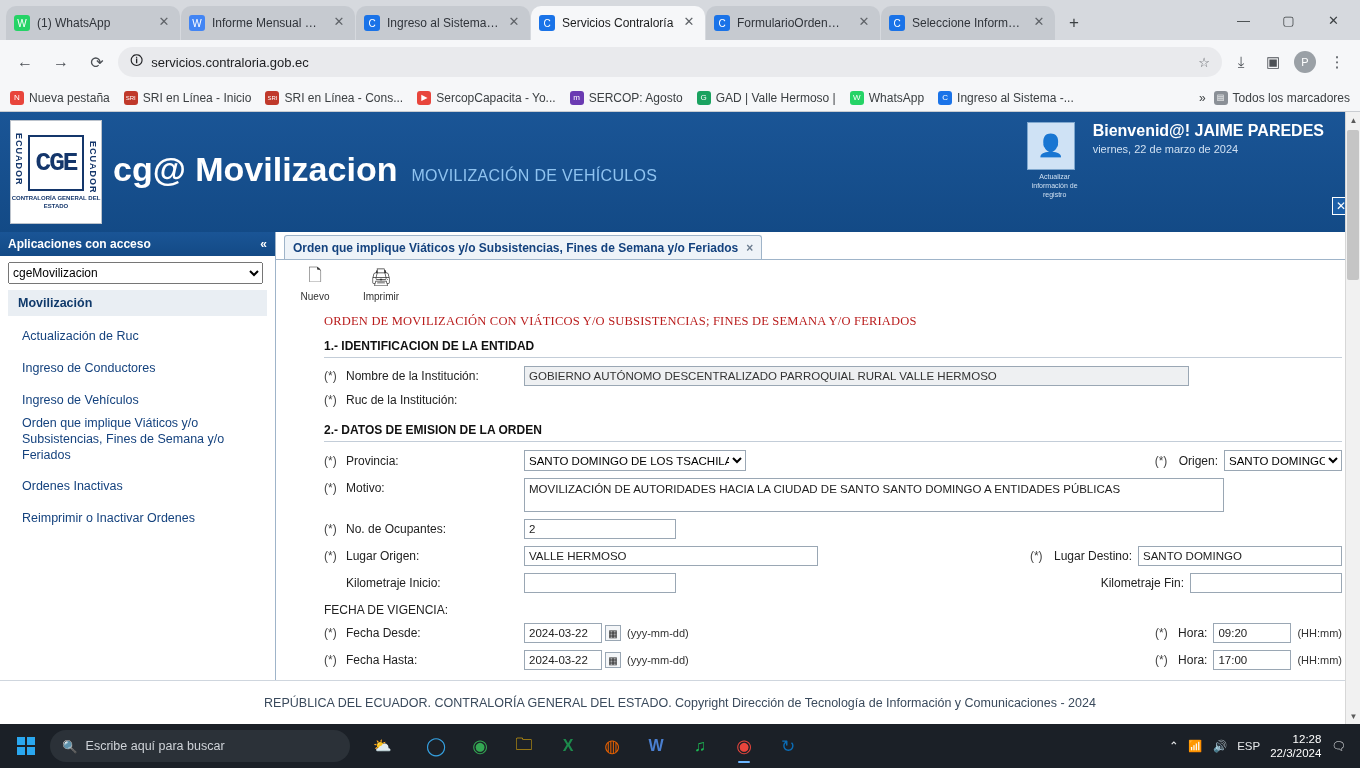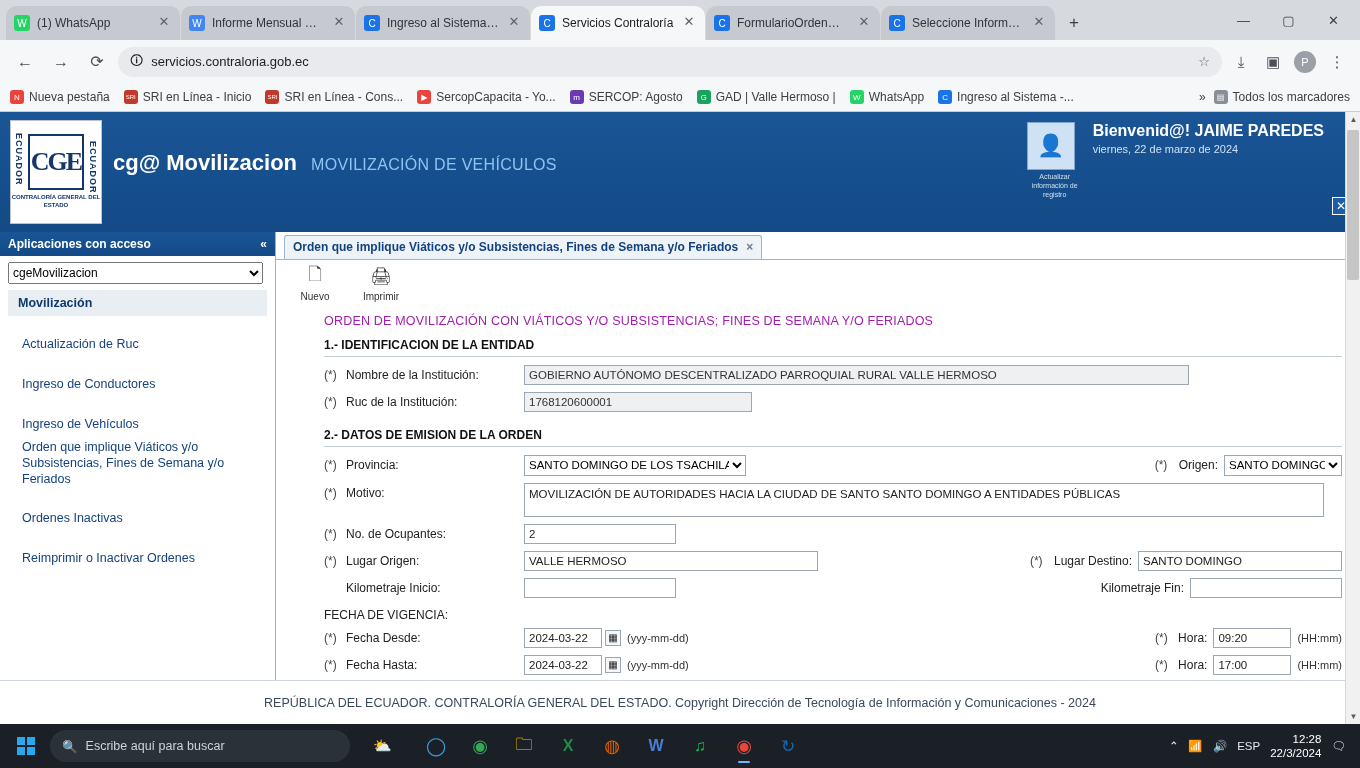--- a/index.html
+++ b/index.html
@@ -53,64 +53,64 @@
   .viewport { flex:1 1 auto; background:#fff; position:relative; overflow:hidden; }
 
   
   .site-header { height:120px; background:#1b4f8f; position:relative;
       background:linear-gradient(#1a5596,#134a86); }
   .logo-box {
     position:absolute; left:10px; top:8px; width:92px; height:104px; background:#fff;
     border:1px solid #bcc3cc; display:flex; flex-direction:column; align-items:center; justify-content:center;
   }
   .logo-shield { width:56px; height:56px; border:2px solid #14366b; display:flex; align-items:center; justify-content:center;
-      font-family:Liberation Serif, serif; font-size:26px; color:#14366b; font-weight:bold; letter-spacing:-2px; }
+      font-family:Liberation Mono, monospace; font-size:26px; color:#14366b; font-weight:bold; letter-spacing:-2px; }
   .logo-cap { font-size:6px; color:#14366b; text-align:center; line-height:8px; margin-top:3px; font-weight:bold; }
   .logo-side { position:absolute; writing-mode:vertical-rl; font-size:9px; color:#14366b; font-weight:bold; letter-spacing:1px; }
   .logo-side.left { left:3px; top:12px; }
   .logo-side.right { right:3px; top:20px; }
   .brand { position:absolute; left:113px; top:38px; display:flex; align-items:baseline; gap:14px; }
-  .brand-main { color:#fff; font-size:22px; font-weight:bold; }
+  .brand-main { color:#fff; font-size:34px; font-weight:bold; }
   .brand-sub { color:#8fc3f0; font-size:16px; letter-spacing:.3px; }
   .user-block { position:absolute; right:36px; top:10px; display:flex; gap:10px; }
   .user-photo { width:48px; height:48px; background:#cfe2f5; border:1px solid #7fa8cf; display:flex; align-items:center; justify-content:center; font-size:22px; }
   .user-photo-wrap { text-align:center; }
   .user-photo-cap { color:#cfe0f2; font-size:7px; line-height:9px; margin-top:2px; width:56px; }
   .user-name { color:#fff; font-size:16px; font-weight:bold; }
   .user-date { color:#cfe0f2; font-size:11px; margin-top:3px; }
   .close-x { position:absolute; right:10px; top:85px; width:18px; height:18px; background:#1c5fa8; border:1px solid #fff; color:#fff; font-size:12px; display:flex; align-items:center; justify-content:center; }
 
   
   .content-row { display:flex; height:calc(100% - 120px - 44px); }
   .sidebar { width:276px; border-right:1px solid #9fb4c9; background:#fff; }
   .sidebar-head {
     background:linear-gradient(#1a5596,#134a86); color:#fff; height:24px; display:flex; align-items:center;
     padding:0 8px; font-size:12px; font-weight:bold;
   }
   .sidebar-head .collapse { margin-left:auto; font-size:12px; }
   .sel-wrap { padding:6px 8px 4px 8px; }
   select.appsel { width:255px; height:22px; font-size:12px; font-family:"Liberation Sans", sans-serif; }
   .menu-group { background:#e9eef3; color:#103a6b; font-weight:bold; font-size:12.5px; padding:6px 10px; margin:2px 8px 0 8px; }
-  .menu-item { color:#14427e; font-size:12.5px; padding:20px 10px 4px 14px; margin:0 8px; line-height:16px; }
+  .menu-item { color:#14427e; font-size:12.5px; padding:12px 10px 4px 14px; margin:0 8px; line-height:16px; }
   .menu-item.multi { padding-top:3px; padding-bottom:3px; }
 
   .main { flex:1 1 auto; position:relative; background:#fff; overflow:hidden; }
   .tabbar { height:28px; background:#fff; border-bottom:1px solid #9fb4c9; padding-left:8px; display:flex; align-items:flex-end; }
   .panel-tab {
     height:24px; border:1px solid #9fb4c9; border-bottom:none; background:#eef3f8; display:flex; align-items:center;
     padding:0 8px; gap:8px; font-size:12px; color:#14427e; font-weight:bold; border-radius:3px 3px 0 0;
   }
   .panel-tab .x { color:#6b7c8f; font-size:12px; }
 
   .toolbar2 { display:flex; gap:12px; padding:4px 0 2px 12px; }
   .tool { width:54px; text-align:center; font-size:10px; color:#333; }
   .tool .ico { width:28px; height:26px; margin:0 auto 1px auto; display:flex; align-items:center; justify-content:center; font-size:17px; }
 
   .form-area { padding:6px 18px 0 48px; font-size:12px; color:#222; }
-  .form-title { font-size:12.5px; color:#a21caf; margin:4px 0 10px 0; letter-spacing:.2px; }
+  .form-title { font-size:12.5px; color:#b91c1c; margin:4px 0 10px 0; letter-spacing:.2px;font-family:Liberation Serif, serif; }
   .section-title { font-weight:bold; font-size:12px; color:#111; margin:4px 0 4px 0; }
   .hr { border-bottom:1px solid #c3cdd8; margin:2px 0 8px 0; }
   .frow { display:flex; align-items:center; margin-bottom:7px; }
   .req { color:#444; width:22px; flex:0 0 22px; font-size:12px; }
   .lbl { width:178px; flex:0 0 178px; font-size:12px; color:#222; }
   .lbl.sm { width:auto; flex:0 0 auto; margin-right:6px; }
   input.ro, input.txt, textarea.txt {
     font-family:"Liberation Sans", sans-serif; font-size:11.5px; color:#222;
     border:1px solid #9aa7b4; background:#fff; height:20px; padding:1px 4px;
   }
@@ -328,21 +328,20 @@
           <div class="hr"></div>
 
           <div class="frow">
             <span class="req">(*)</span>
             <span class="lbl">Nombre de la Institución:</span>
             <input class="ro" style="width: 665px;" readonly="" value="GOBIERNO AUTÓNOMO DESCENTRALIZADO PARROQUIAL RURAL VALLE HERMOSO">
           </div>
           <div class="frow">
             <span class="req">(*)</span>
             <span class="lbl">Ruc de la Institución:</span>
-            <input class="ro" style="width: 228px;" readonly="" value="1768120600001">
           </div>
 
           <div class="section-title" style="margin-top:16px">2.- DATOS DE EMISION DE LA ORDEN</div>
           <div class="hr"></div>
 
           <div class="frow">
             <span class="req">(*)</span>
             <span class="lbl">Provincia:</span>
             <select class="sel" style="width:222px">
               <option>SANTO DOMINGO DE LOS TSACHILAS</option>
@@ -352,21 +351,21 @@
               <span class="lbl sm">Origen:</span>
               <select class="sel" style="width:118px">
                 <option>SANTO DOMINGO</option>
               </select>
             </span>
           </div>
 
           <div class="frow" style="align-items:flex-start">
             <span class="req" style="margin-top:3px">(*)</span>
             <span class="lbl" style="margin-top:3px">Motivo:</span>
-            <textarea class="txt" style="width: 800px;">MOVILIZACIÓN DE AUTORIDADES HACIA LA CIUDAD DE SANTO SANTO DOMINGO A ENTIDADES PÚBLICAS</textarea>
+            <textarea class="txt" style="width: 700px;">MOVILIZACIÓN DE AUTORIDADES HACIA LA CIUDAD DE SANTO SANTO DOMINGO A ENTIDADES PÚBLICAS</textarea>
           </div>
 
           <div class="frow">
             <span class="req">(*)</span>
             <span class="lbl">No. de Ocupantes:</span>
             <input class="txt" style="width: 152px;" value="2">
           </div>
 
           <div class="frow">
             <span class="req">(*)</span>

